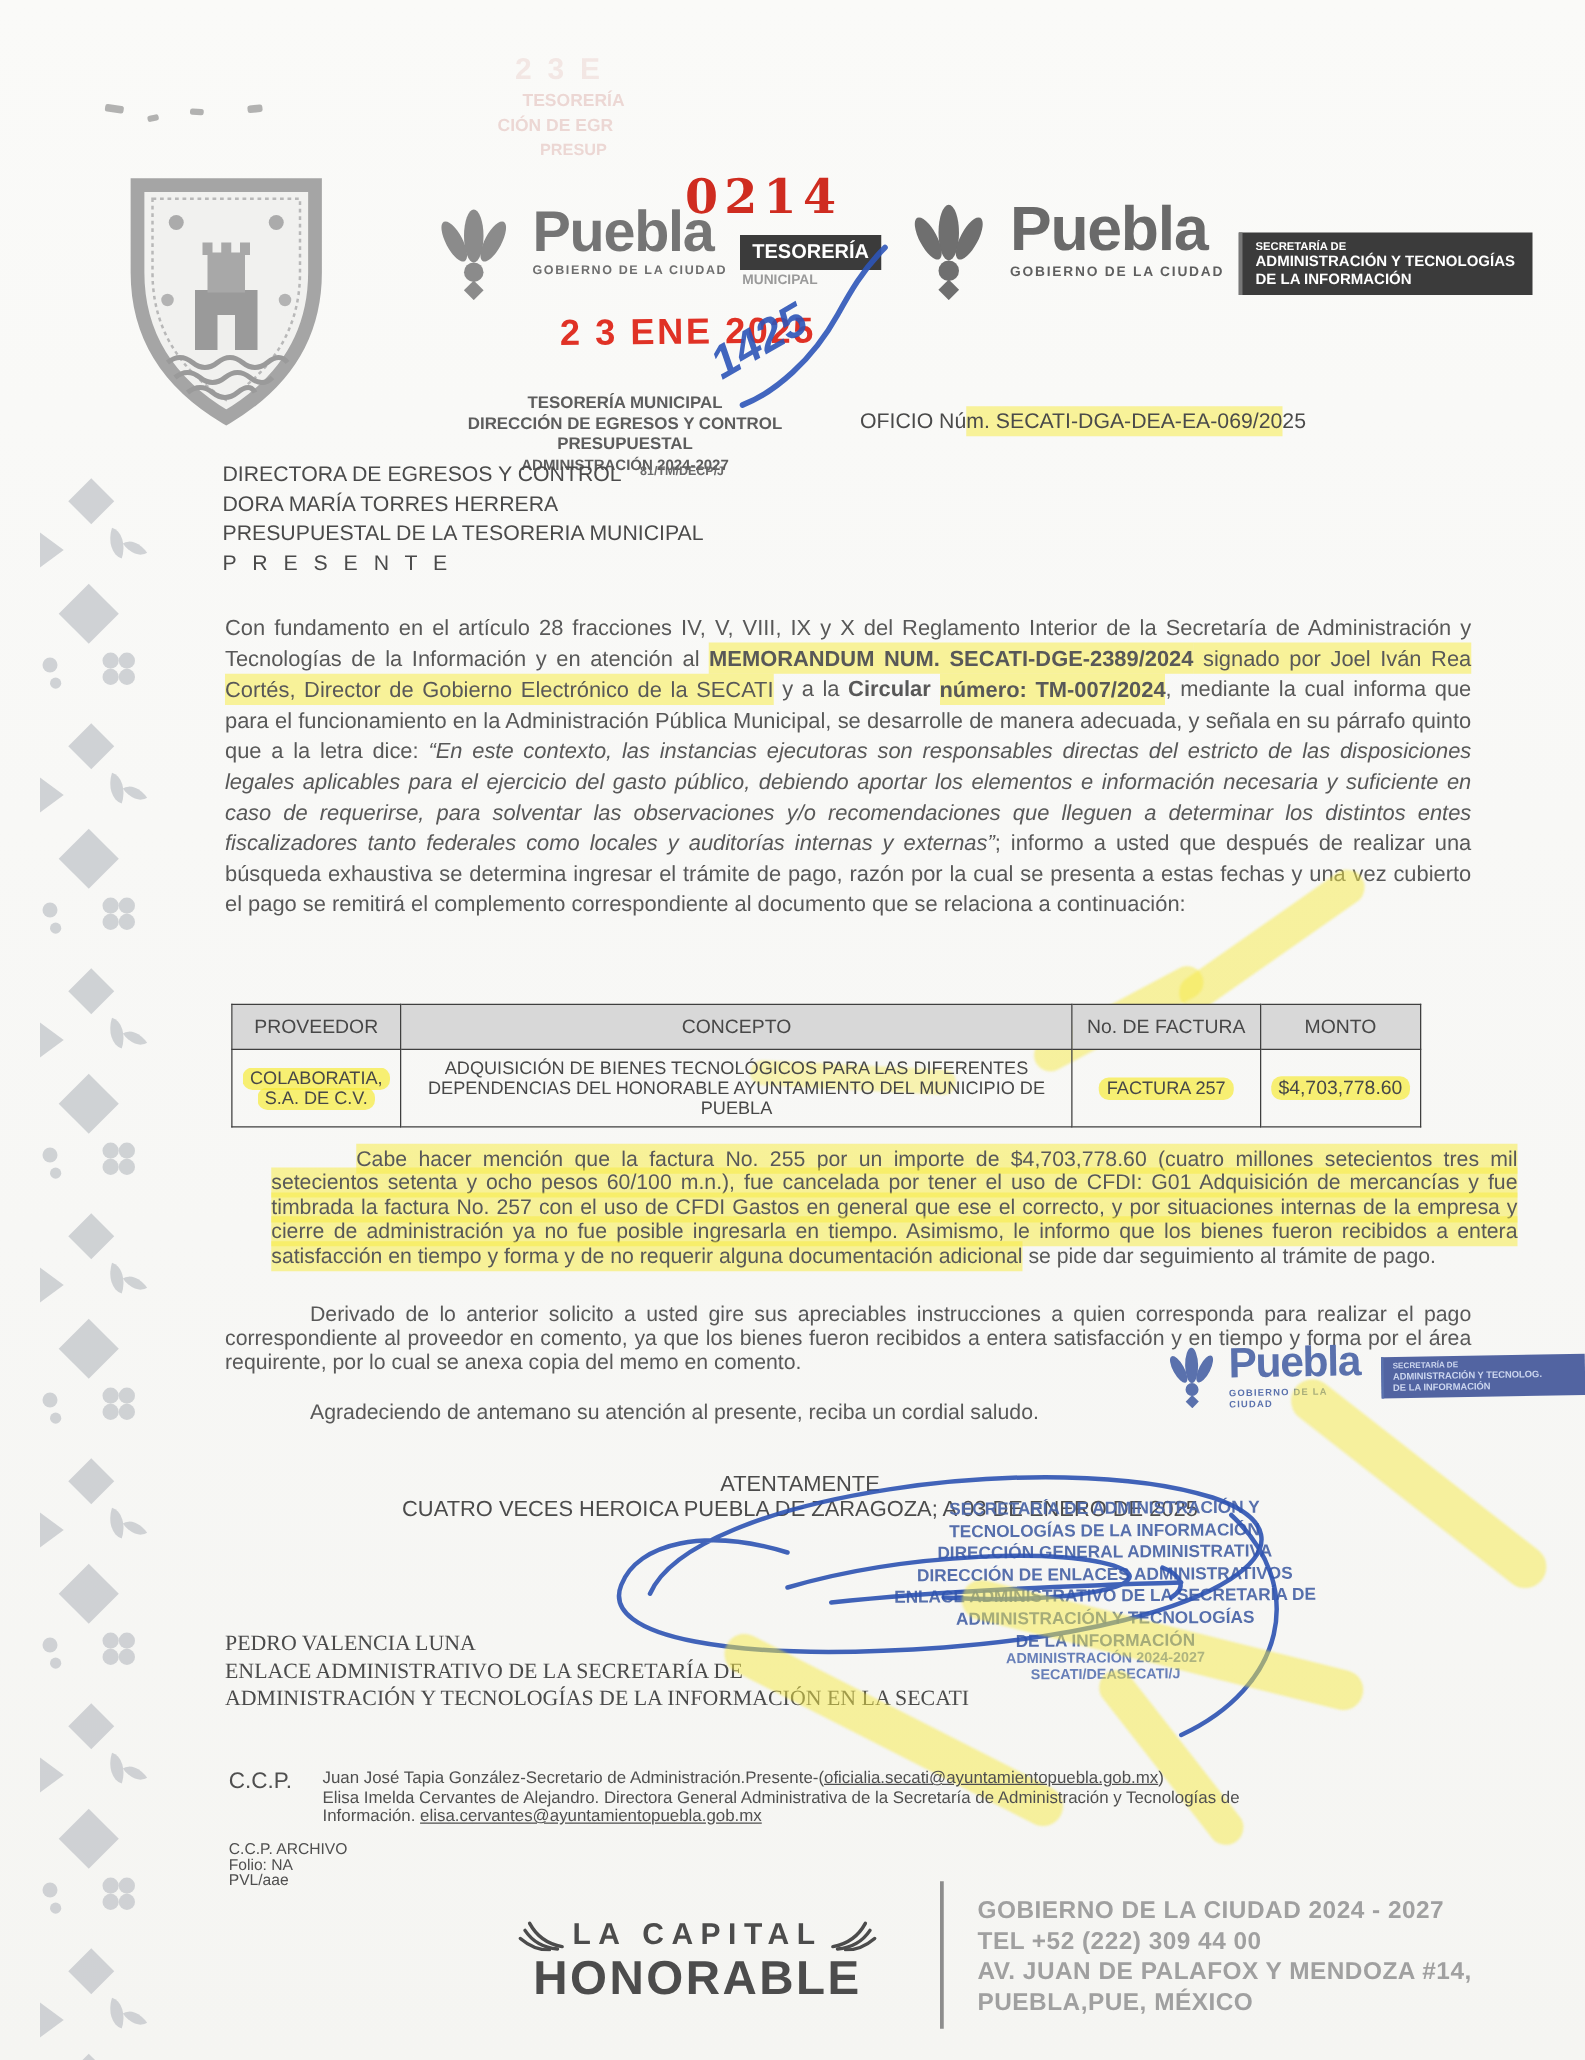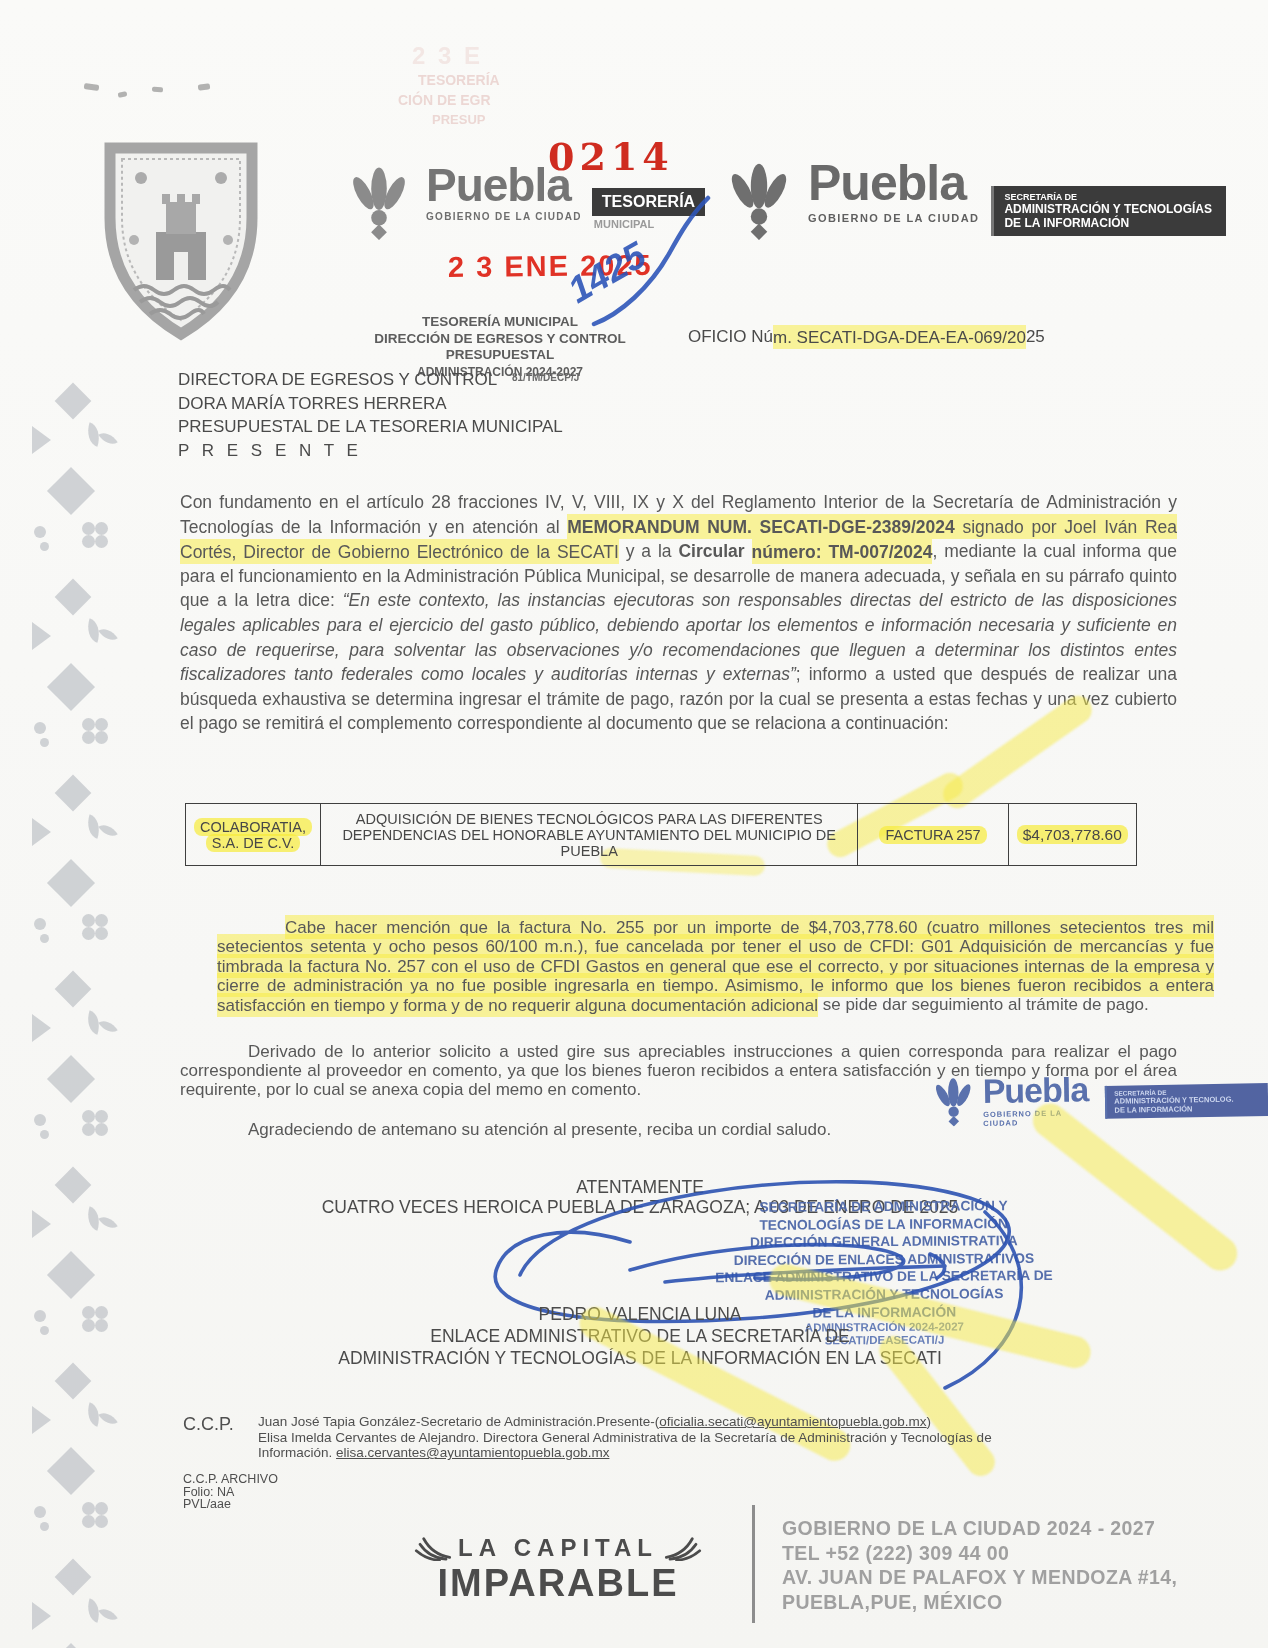--- a/index.html
+++ b/index.html
@@ -62,22 +62,22 @@
   .doc-table td{height:57px;vertical-align:middle;}
   .cellhl{background:rgba(247,235,59,.7);border-radius:8px;padding:1px 6px;
           box-decoration-break:clone;-webkit-box-decoration-break:clone;}
 
   
   .mk{position:absolute;background:rgba(246,234,70,.5);border-radius:18px;filter:blur(1px);}
 
   
   .sig-center{left:180px;top:1178px;width:920px;text-align:center;color:#4b4b4b;
               font-size:17.5px;line-height:19.5px;}
-  .name-block{left:180px;top:1303px;width:920px;text-align:center;color:#4b4b4b;
-              font-size:17.5px;line-height:22px;}
+  .name-block{left:180px;top:1303px;width:920px;text-align:left;color:#4b4b4b;
+              font-size:17.5px;line-height:22px;font-family:Liberation Serif, serif;}
   .stamp-blue{left:700px;top:1198px;width:368px;text-align:center;font-weight:700;
               color:#4e68a9;font-size:13.8px;line-height:17.6px;transform:rotate(-.4deg);opacity:.95;}
   .stamp-blue .sm{font-size:11.5px;line-height:12.5px;color:#6079b5;}
 
   
   .ccp-label{left:183px;top:1414px;font-size:18px;color:#4f4f4f;}
   .ccp-lines{left:258px;top:1414px;width:860px;font-size:13.5px;line-height:15.6px;color:#4f4f4f;}
   .ccp-lines a, .uline{text-decoration:underline;color:inherit;}
   .ccp-archivo{left:183px;top:1473px;font-size:12.5px;line-height:12.5px;color:#4f4f4f;}
   .cap-logo{left:408px;top:1534px;width:300px;text-align:center;color:#4c4c4c;}
@@ -265,20 +265,26 @@
   <div class="mk" style="left:600px;top:852px;width:165px;height:20px;transform:rotate(3deg);opacity:.8;"></div>
 
   <table class="abs doc-table">
     <colgroup>
         <col style="width:14.2%">
         <col style="width:56.5%">
         <col style="width:15.8%">
         <col style="width:13.5%">
       </colgroup>
     <tbody>
+        <tr>
+      <th>PROVEEDOR</th>
+      <th>CONCEPTO</th>
+      <th>No. DE FACTURA</th>
+      <th>MONTO</th>
+    </tr>
     <tr>
       <td><span class="cellhl">COLABORATIA, S.A. DE C.V.</span></td>
       <td>ADQUISICIÓN DE BIENES TECNOLÓGICOS PARA LAS DIFERENTES DEPENDENCIAS DEL HONORABLE AYUNTAMIENTO DEL MUNICIPIO DE PUEBLA</td>
       <td><span class="cellhl">FACTURA 257</span></td>
       <td style="font-size:15.5px;"><span class="cellhl">$4,703,778.60</span></td>
     </tr>
   </tbody>
     </table>
 
   <div class="abs para p2"><span class="hl">Cabe hacer mención que la factura No. 255 por un importe de $4,703,778.60 (cuatro millones setecientos tres mil setecientos setenta y ocho pesos 60/100 m.n.), fue cancelada por tener el uso de CFDI: G01 Adquisición de mercancías y fue timbrada la factura No. 257 con el uso de CFDI Gastos en general que ese el correcto, y por situaciones internas de la empresa y cierre de administración ya no fue posible ingresarla en tiempo. Asimismo, le informo que los bienes fueron recibidos a entera satisfacción en tiempo y forma y de no requerir alguna documentación adicional</span><span> se pide dar seguimiento al trámite de pago.</span></div>
@@ -365,21 +371,21 @@
       </svg>
       <span class="cap-line1">LA CAPITAL</span>
       <svg width="38" height="26" viewBox="0 0 40 28">
         <g fill="none" stroke="#4c4c4c" stroke-width="3" stroke-linecap="round">
           <path d="M2,24 C14,22 24,15 30,4"></path>
             <path d="M6,26 C18,25 28,19 34,10"></path>
             <path d="M13,27 C22,27 31,23 38,17"></path>
         </g>
       </svg>
     </div>
-    <div class="cap-line2">IMPARABLE</div>
+    <div class="cap-line2">HONORABLE</div>
   </div>
   <div class="abs f-divider"></div>
   <div class="abs f-right">
     <div>GOBIERNO DE LA CIUDAD 2024 - 2027</div>
     <div>TEL +52 (222) 309 44 00</div>
     <div>AV. JUAN DE PALAFOX Y MENDOZA #14,</div>
     <div>PUEBLA,PUE, MÉXICO</div>
   </div>
 
 </div>

